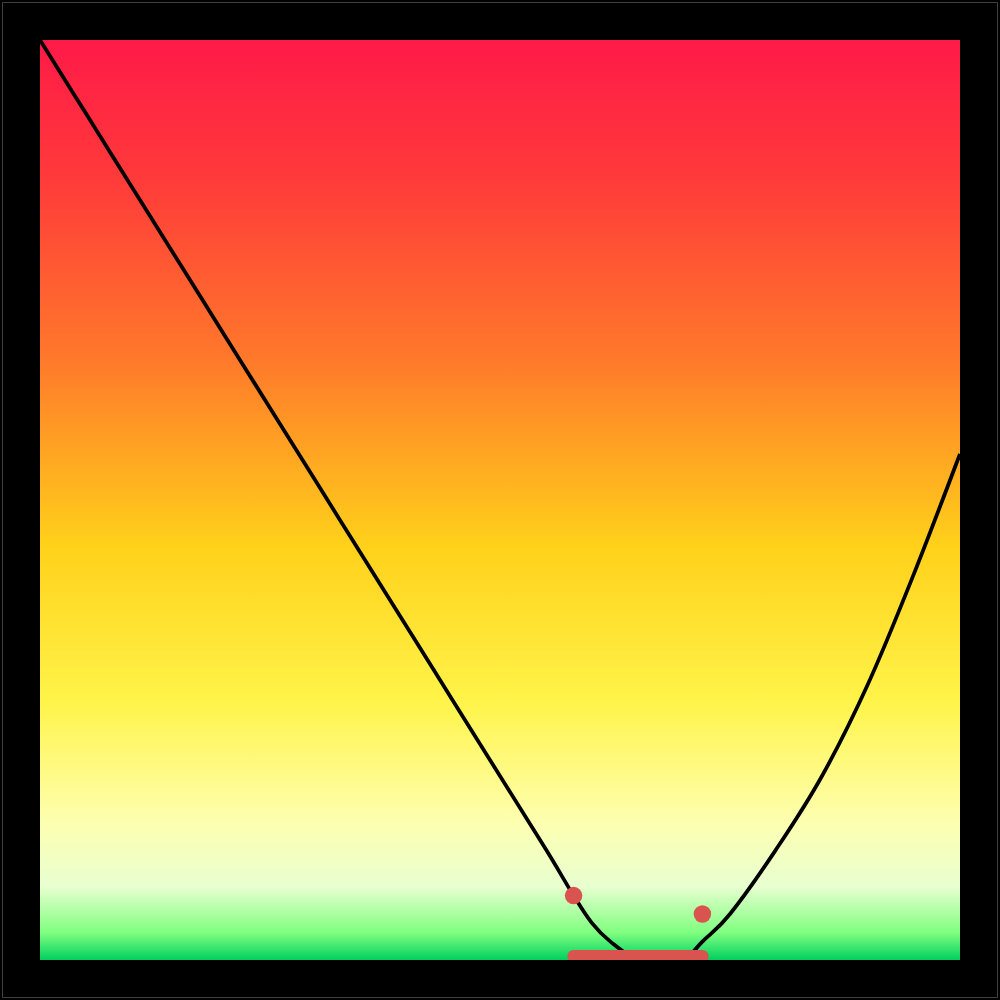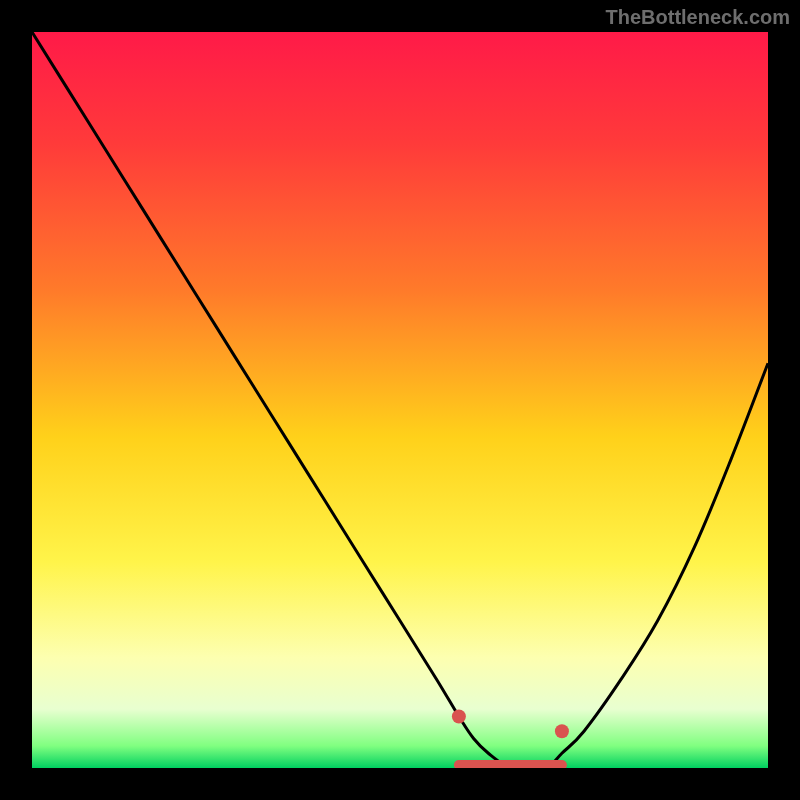--- a/index.html
+++ b/index.html
@@ -23,21 +23,20 @@
     z-index: 10;
   }
   svg {
     display: block;
   }
 </style>
 </head>
 <body>
 
 <div class="container">
-  <div class="watermark">TheBottleneck.com</div>
   <svg id="chart-svg" width="800" height="800">
       <defs>
         <linearGradient id="bg-grad" x1="0" y1="0" x2="0" y2="1">
           <stop offset="0%" stop-color="#ff1a48"></stop>
           <stop offset="15%" stop-color="#ff3a3a"></stop>
           <stop offset="35%" stop-color="#ff7a2a"></stop>
           <stop offset="55.00000000000001%" stop-color="#ffd11a"></stop>
           <stop offset="72%" stop-color="#fff44a"></stop>
           <stop offset="85%" stop-color="#fdffb0"></stop>
           <stop offset="92%" stop-color="#e8ffd0"></stop>

